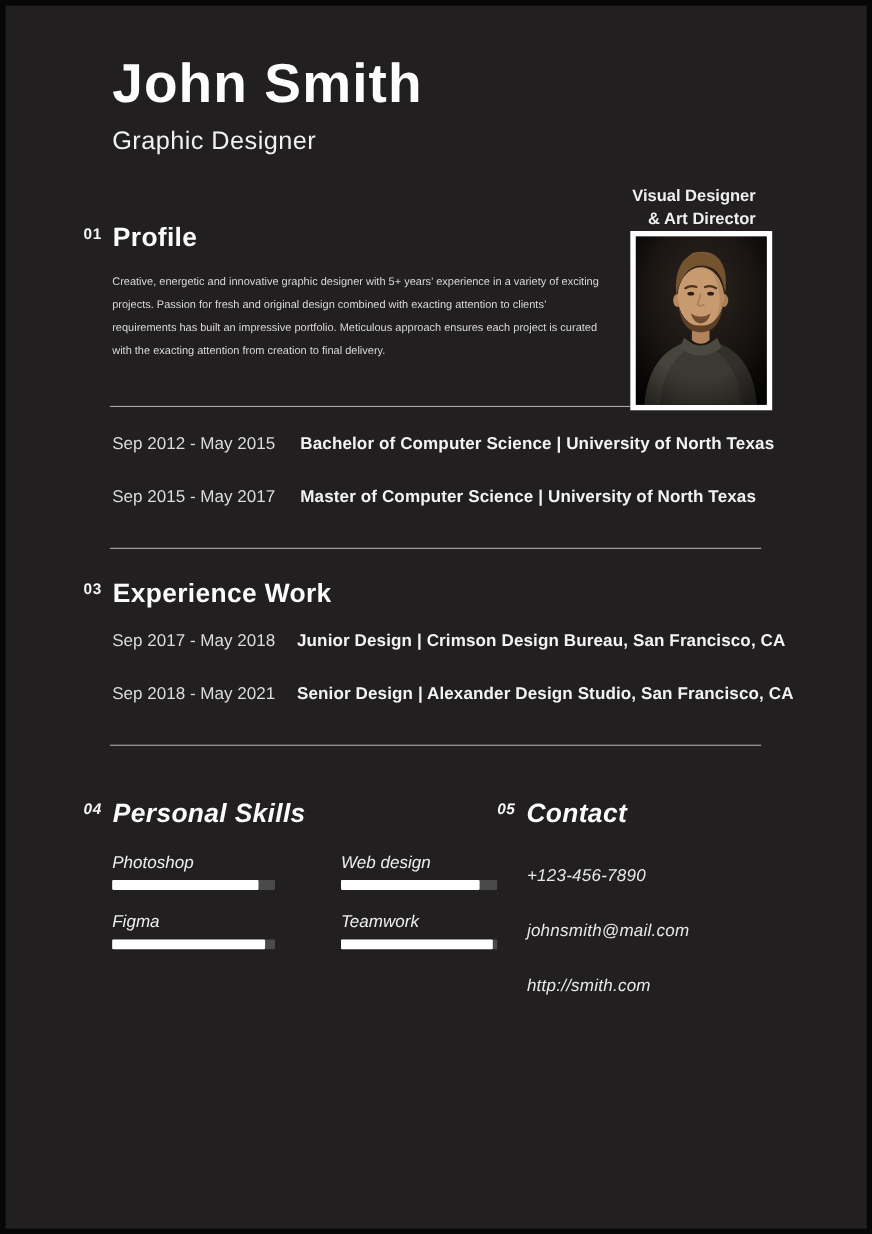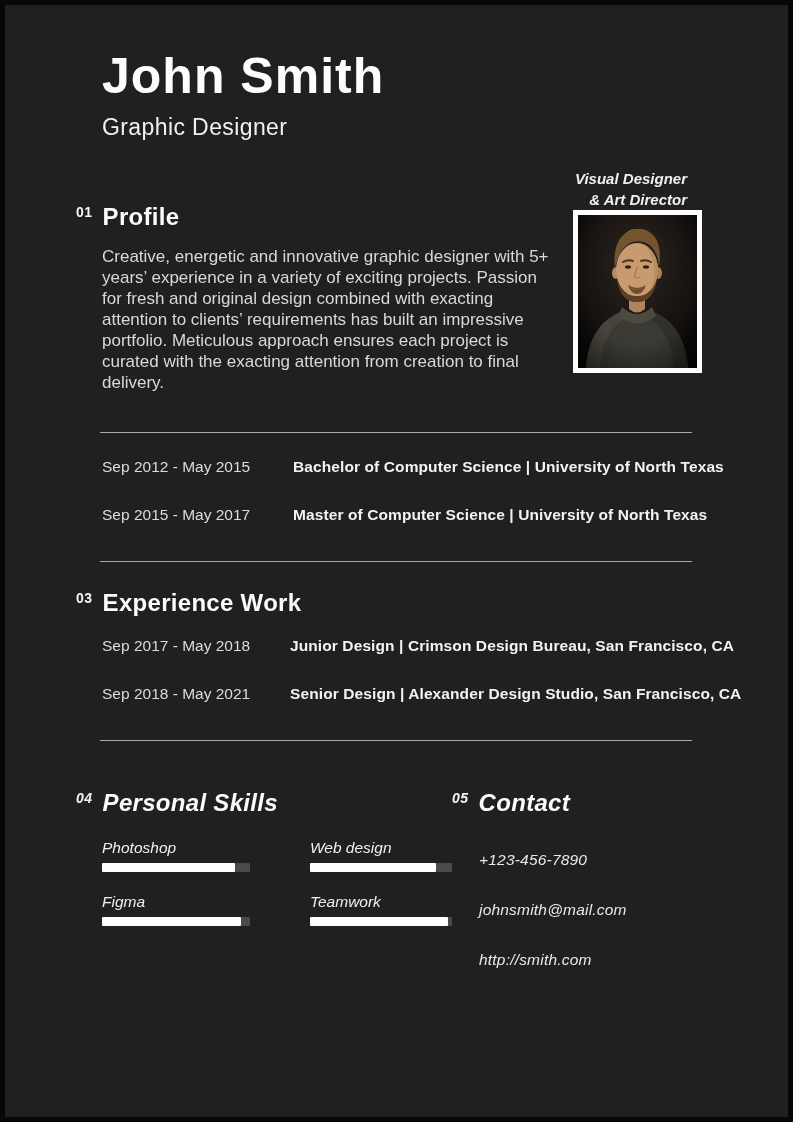--- a/index.html
+++ b/index.html
@@ -33,53 +33,52 @@
   }
   .tagline {
     position: absolute;
     top: 163px;
     right: 101px;
     text-align: right;
     font-size: 15px;
     font-weight: 600;
     line-height: 21px;
     color: #f0f0f0;
-    font-style: italic;
   }
 
   
   .sec-head { display: flex; align-items: flex-start; padding-left: 71px; }
   .sec-num  { font-size: 14px; font-weight: 600; color: #f5f5f5; margin-right: 10px; padding-top: 1px; letter-spacing: 0.5px; }
   .sec-title{ font-size: 24px; font-weight: bold; letter-spacing: 0.3px; color: #fbfbfb; }
   .divider  { border: none; height: 1px; background: #a9a9a9; margin: 0 96px 0 95px; }
 
   
   .profile { position: relative; margin-top: 62px; }
   .profile-text {
     width: 452px;
     margin: 15px 0 0 97px;
-    font-size: 17px;
+    font-size: 10px;
     line-height: 21px;
     color: #d9d9d9;
   }
   .photo-frame {
     position: absolute;
     left: 568px; top: 7px;
     width: 129px; height: 163px;
     border: 5px solid #ffffff;
     background: #0c0a09;
   }
   .photo-frame svg { display: block; }
   .divider-1 { margin-top: 39px; }
 
   
   .edu { margin-top: 25px; }
   .exp { margin-top: 27px; }
   .rows { margin: 20px 0 0 97px; }
-  .row  { display: flex; align-items: center; margin-top: 0; gap: 20px; }
+  .row  { display: flex; align-items: center; margin-top: 0; }
   .row + .row { margin-top: 30px; }
   .row-date { width: 171px; flex: 0 0 171px; font-size: 15.5px; color: #dcdcdc; }
   .row-detail { font-size: 15.5px; font-weight: bold; color: #f3f3f3; letter-spacing: 0.1px; }
   .exp .row-date { width: 168px; flex-basis: 168px; }
   .divider-2 { margin-top: 37px; }
   .divider-3 { margin-top: 37px; }
 
   
   .bottom { display: flex; margin-top: 48px; font-style: italic; }
   .skills-col { width: 447px; }

